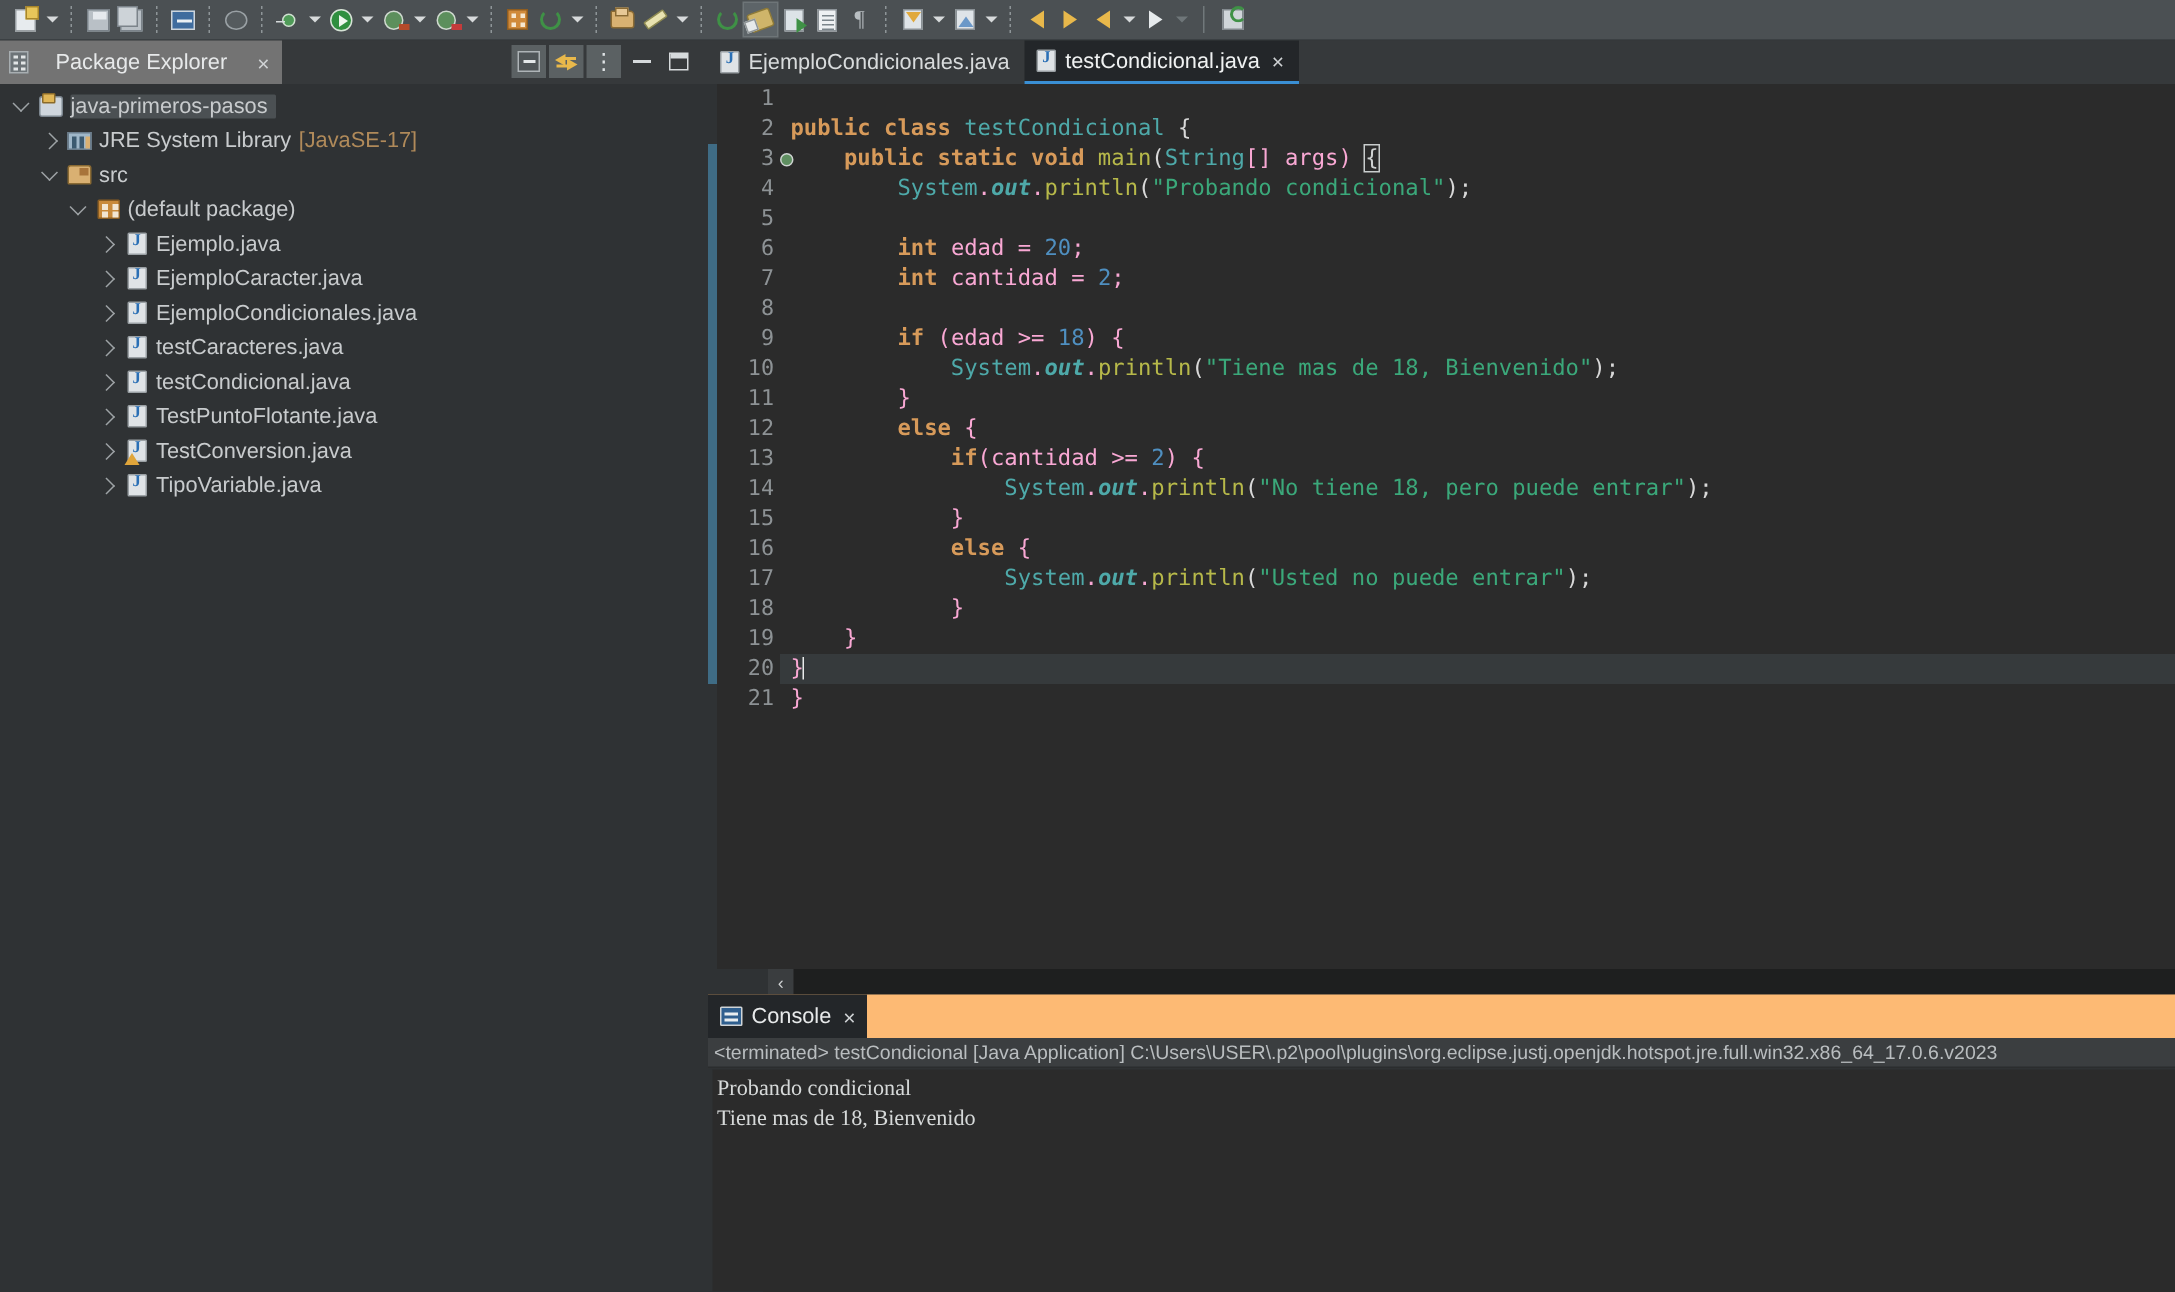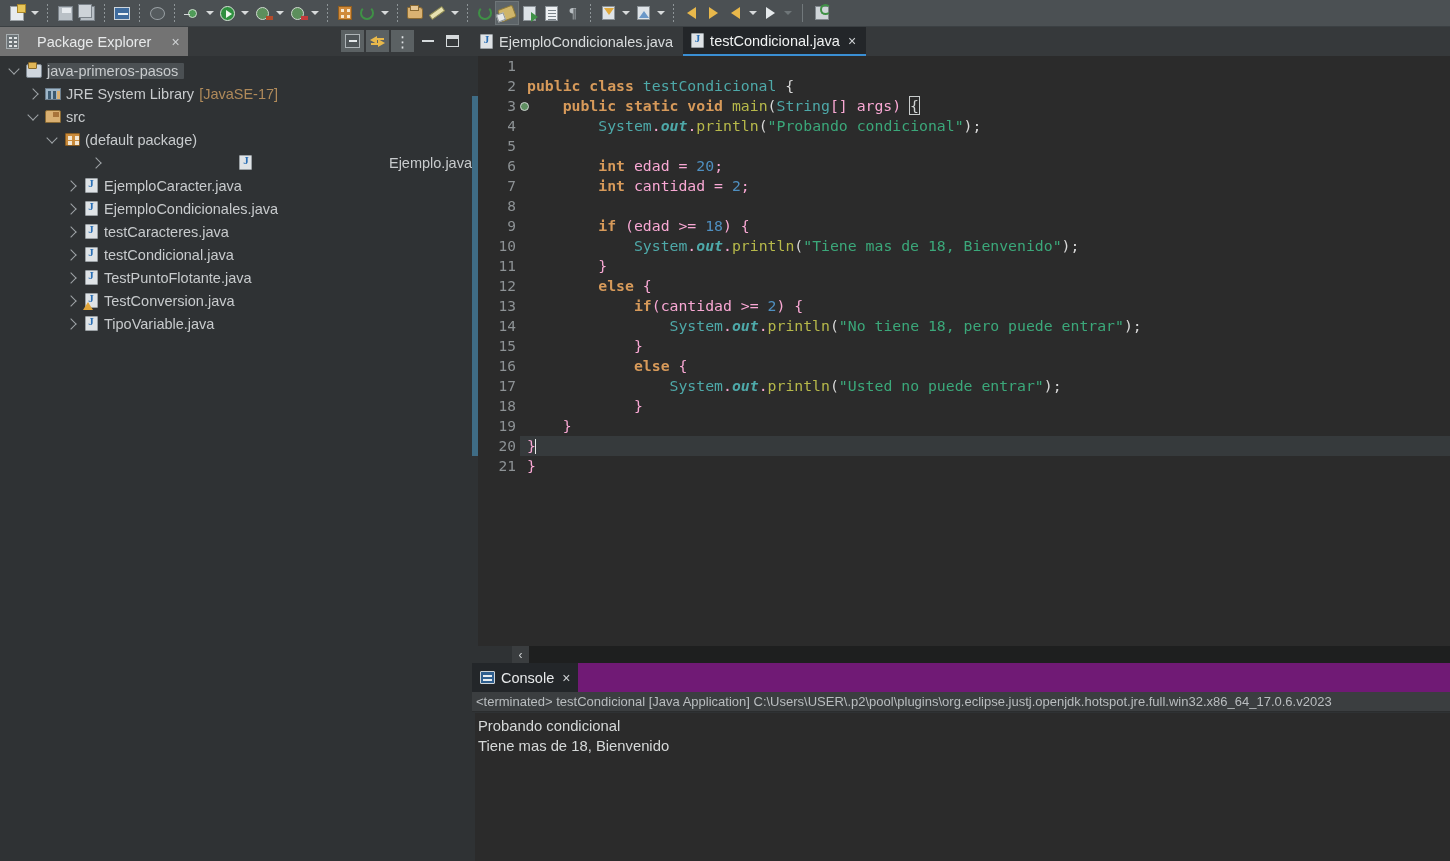--- a/index.html
+++ b/index.html
@@ -148,34 +148,34 @@
   }
   #ed-bottom-strip {
     position: absolute; left: 0; bottom: 0; width: 40px; height: 17px; background: #2f3234;
   }
 
   
   #console-panel {
     position: absolute; left: 472px; top: 663px; width: 978px; height: 198px;
     background: #2f3234;
   }
-  #con-tabrow { height: 29px; background: #701a75; display: flex; align-items: center; }
+  #con-tabrow { height: 29px; background: #fdba74; display: flex; align-items: center; }
   #con-tab {
     display: flex; align-items: center; height: 29px; padding: 0 8px 0 8px; gap: 6px;
     background: #232629; font-size: 14.5px; color: #e7e9ea;
   }
   #con-status {
     height: 20px; background: #3b3e40; color: #b9bdbf;
     font-size: 13px; line-height: 20px; padding-left: 4px;
     white-space: nowrap; overflow: hidden; border-bottom: 1px solid #2b2d2e;
   }
   #con-out {
     position: absolute; left: 3px; top: 50px; right: 0; bottom: 0;
     background: #2b2b2b; color: #d6d9d9;
-    font-family: Liberation Sans, sans-serif; font-size: 14.8px;
+    font-family: Liberation Serif, serif; font-size: 14.8px;
     padding: 3px 0 0 3px; white-space: pre;
   }
   .conline { height: 20px; line-height: 20px; }
   #console-left-edge {
     position: absolute; left: 0; top: 50px; width: 3px; bottom: 0; background: #2f3234;
   }
 
   
   .ic { display: inline-block; position: relative; }
   .ic-java {
@@ -582,21 +582,21 @@
       </div>
       <div class="tnode" style="padding-left: 42px;">
         <span class="tw">
           <span class="chev-d"></span>
         </span>
         <span class="ticon">
           <span class="ic ic-pkg"></span>
         </span>
         <span class="tlabel">(default package)</span>
       </div>
-      <div class="tnode" style="padding-left: 86px; justify-content: space-between;">
+      <div class="tnode" style="padding-left: 61px;">
         <span class="tw">
           <span class="chev-r"></span>
         </span>
         <span class="ticon">
           <span class="ic ic-java"></span>
         </span>
         <span class="tlabel">Ejemplo.java</span>
       </div>
       <div class="tnode" style="padding-left: 61px;">
         <span class="tw">

